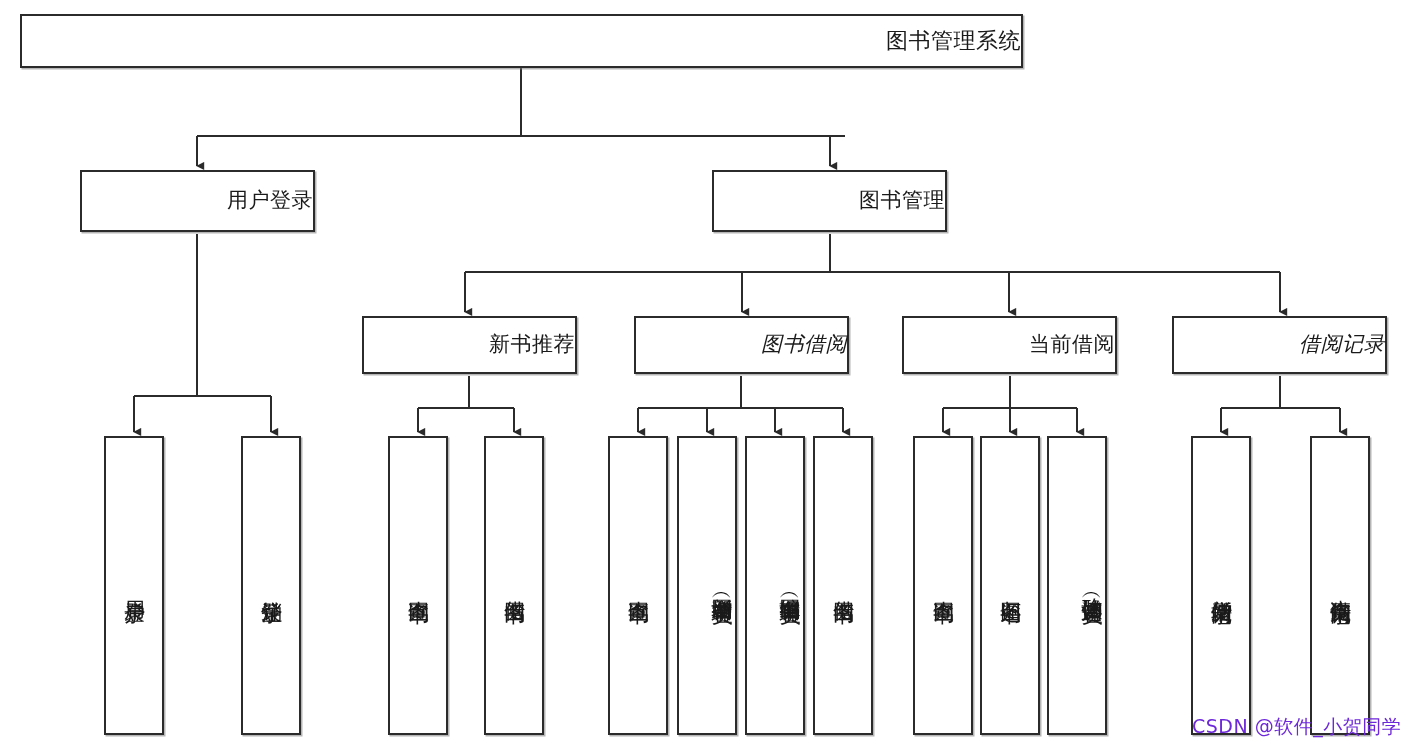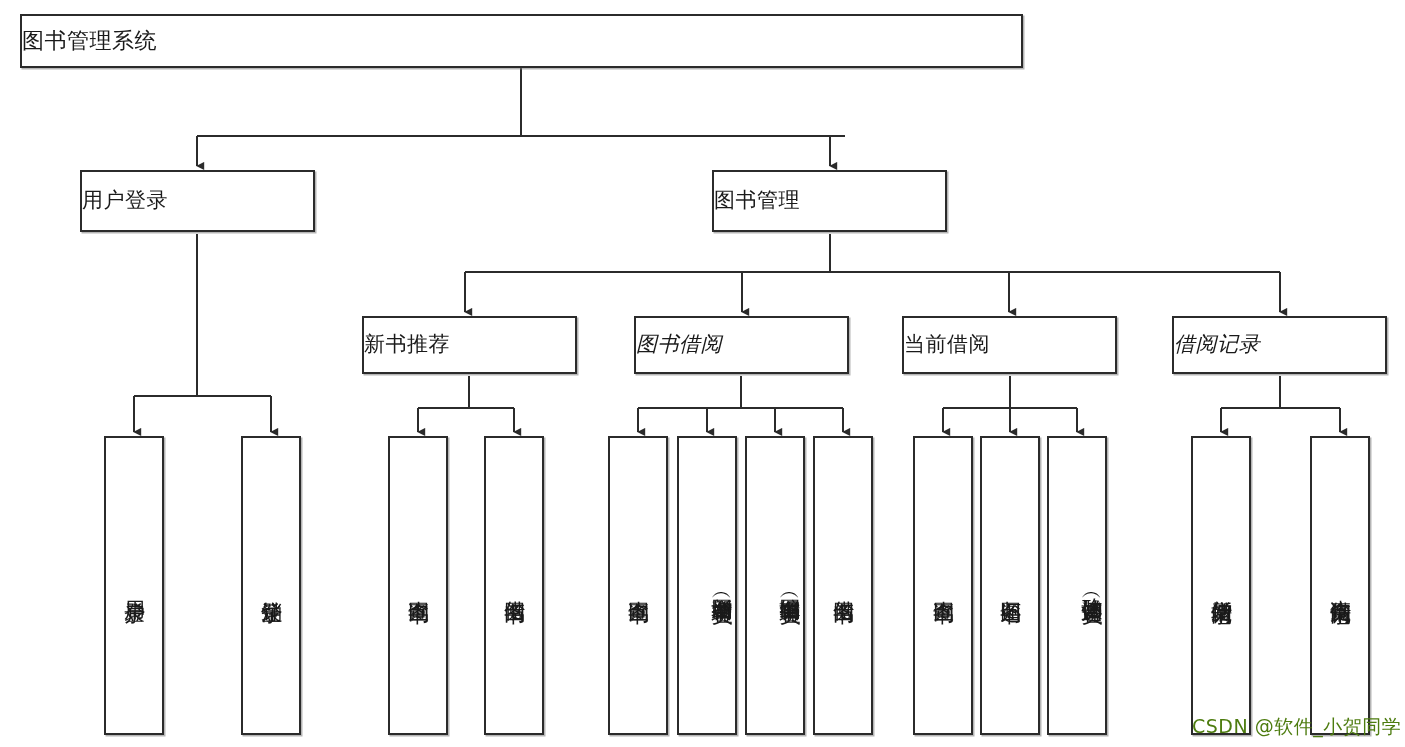--- a/index.html
+++ b/index.html
@@ -26,21 +26,21 @@
     height: 747px;
     pointer-events: none;
   }
   .node {
     position: absolute;
     box-sizing: border-box;
     background: #ffffff;
     border: 2px solid #2b2b2b;
     display: flex;
     align-items: center;
-    justify-content: flex-start;
+    justify-content: flex-end;
     color: #1a1a1a;
     box-shadow: 1.5px 1.5px 0 rgba(120,120,120,0.55);
   }
   .node-h {
     font-size: 21px;
     letter-spacing: 0.5px;
     line-height: 1.2;
     white-space: nowrap;
   }
   .node-root {
@@ -61,21 +61,21 @@
     writing-mode: vertical-rl;
     text-orientation: upright;
     display: block;
   }
   .node-v.align-mid {
     align-items: center;
   }
   .watermark {
     position: absolute;
     font-size: 19px;
-    color: #4d7c0f;
+    color: #6d28d9;
     white-space: nowrap;
     letter-spacing: 0.5px;
     pointer-events: none;
     text-align: right;
   }
 </style>
 </head>
 <body>
 
 <div id="diagram-root">

